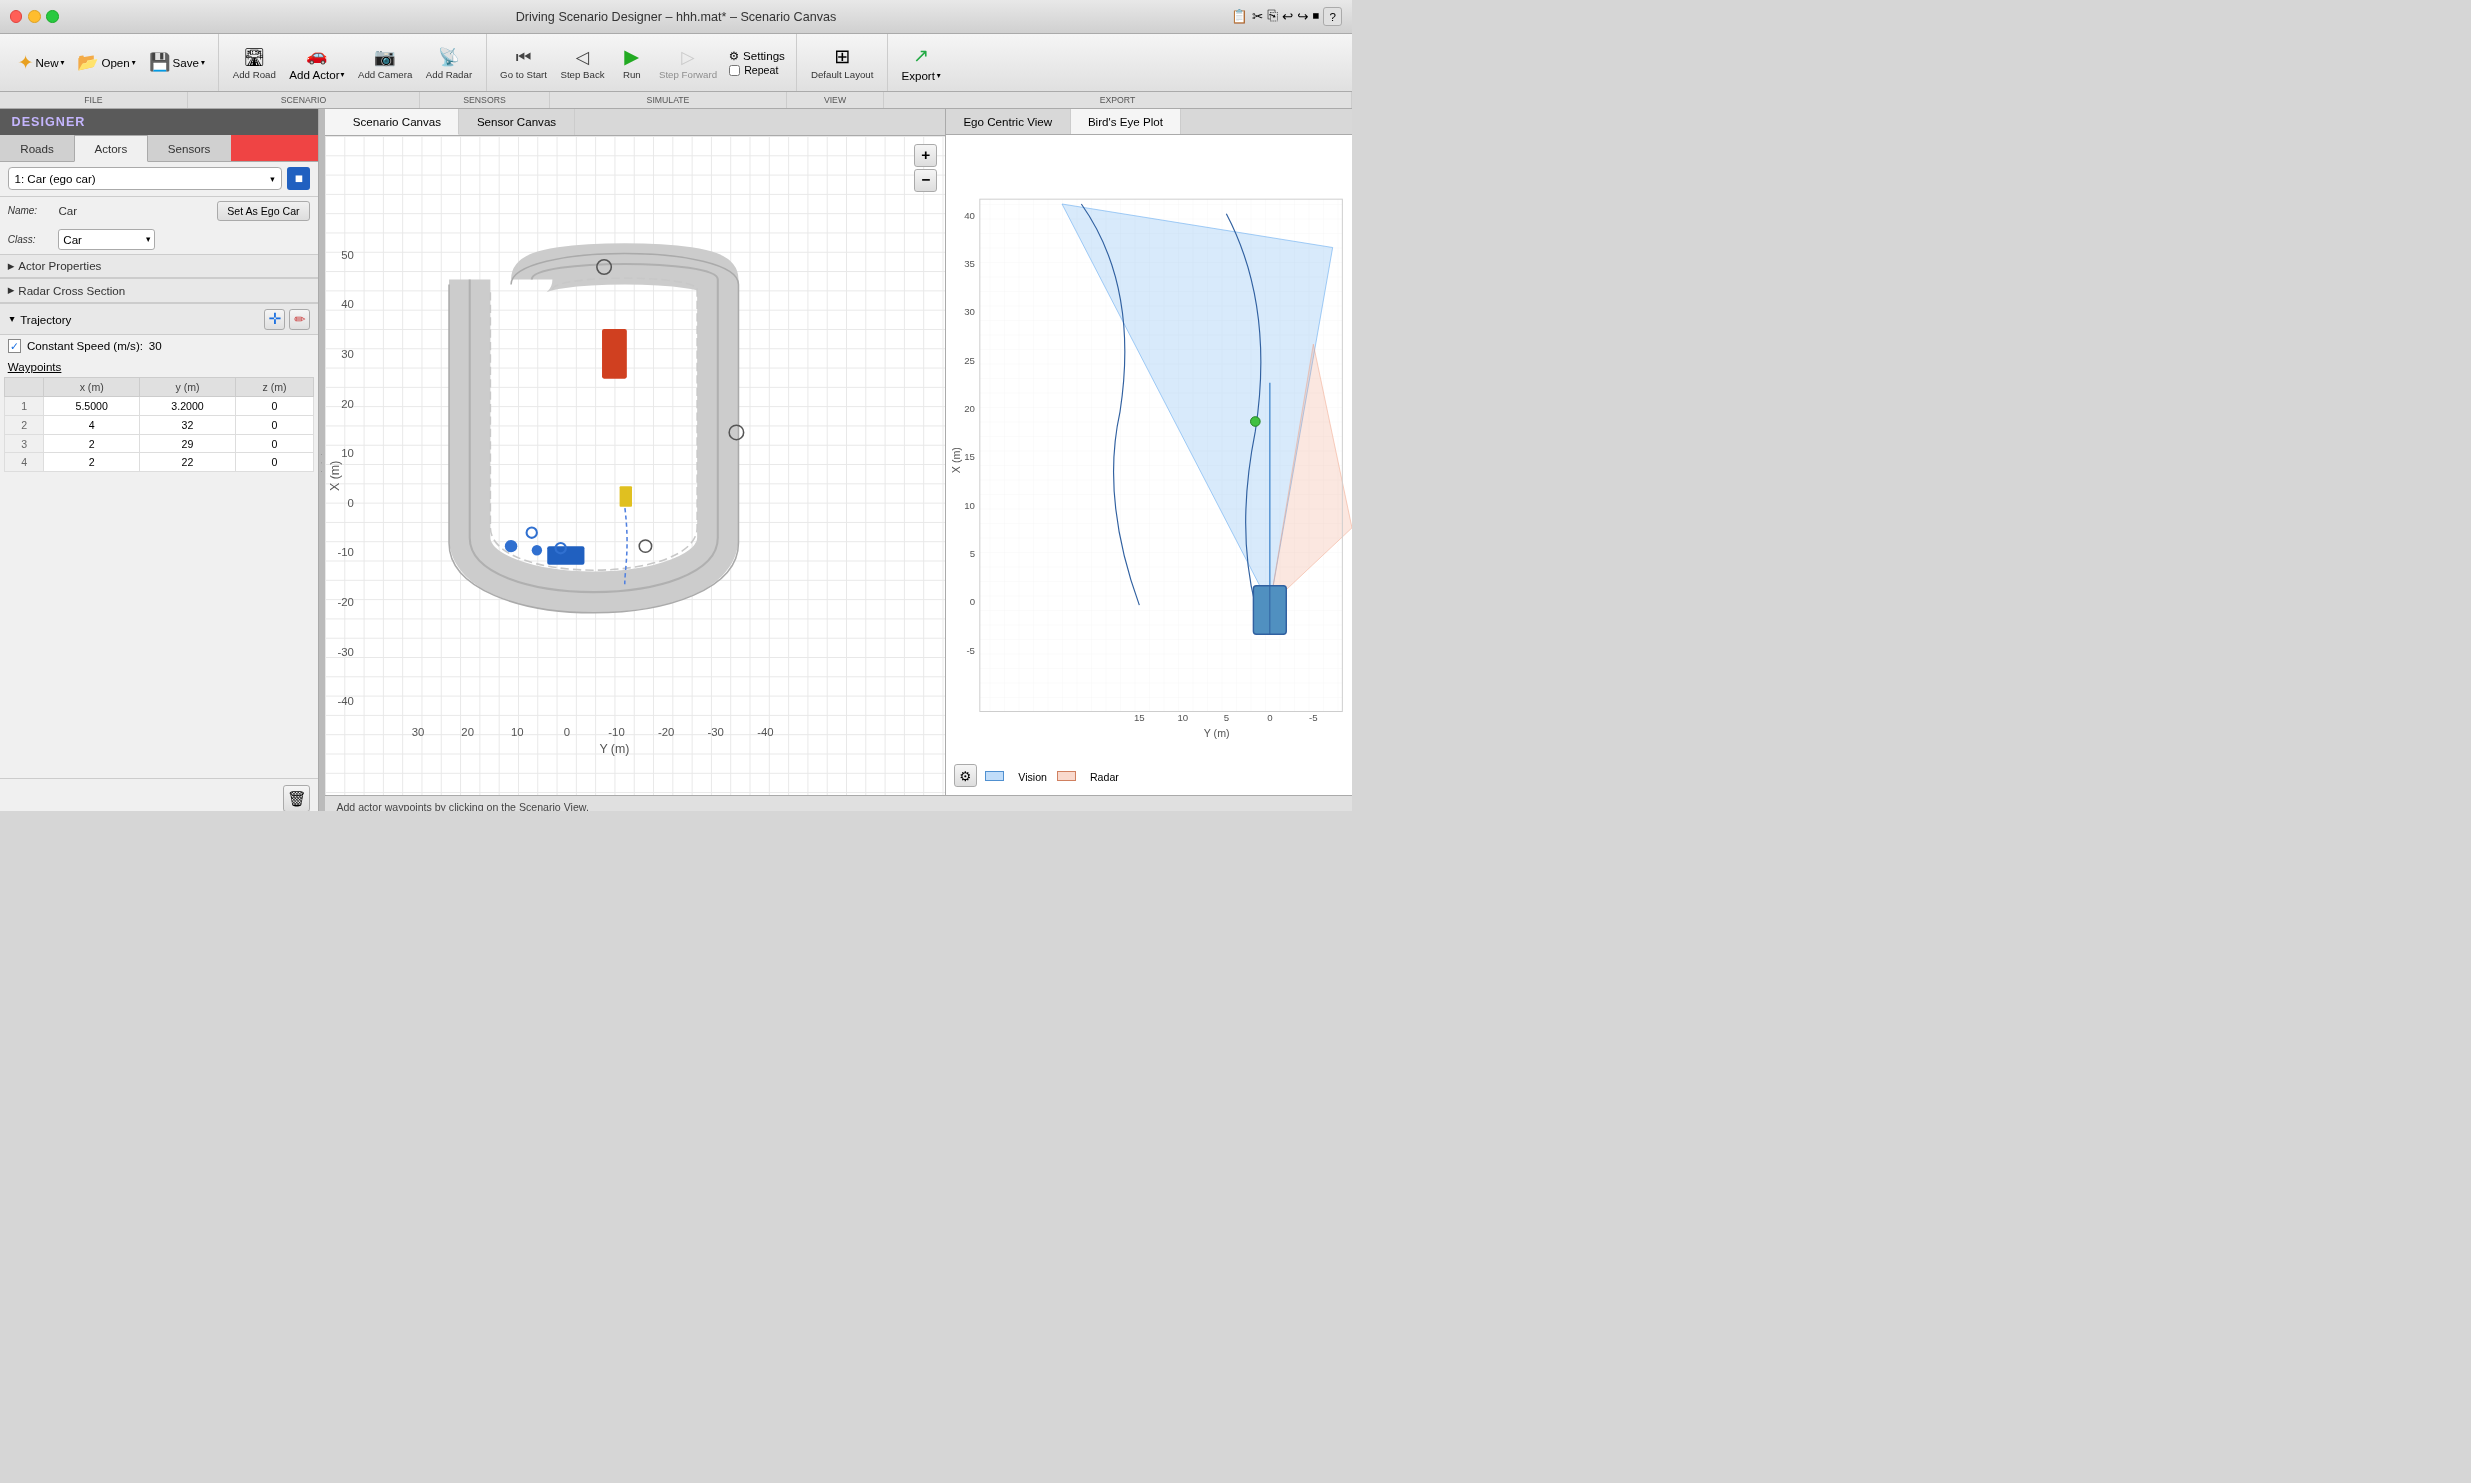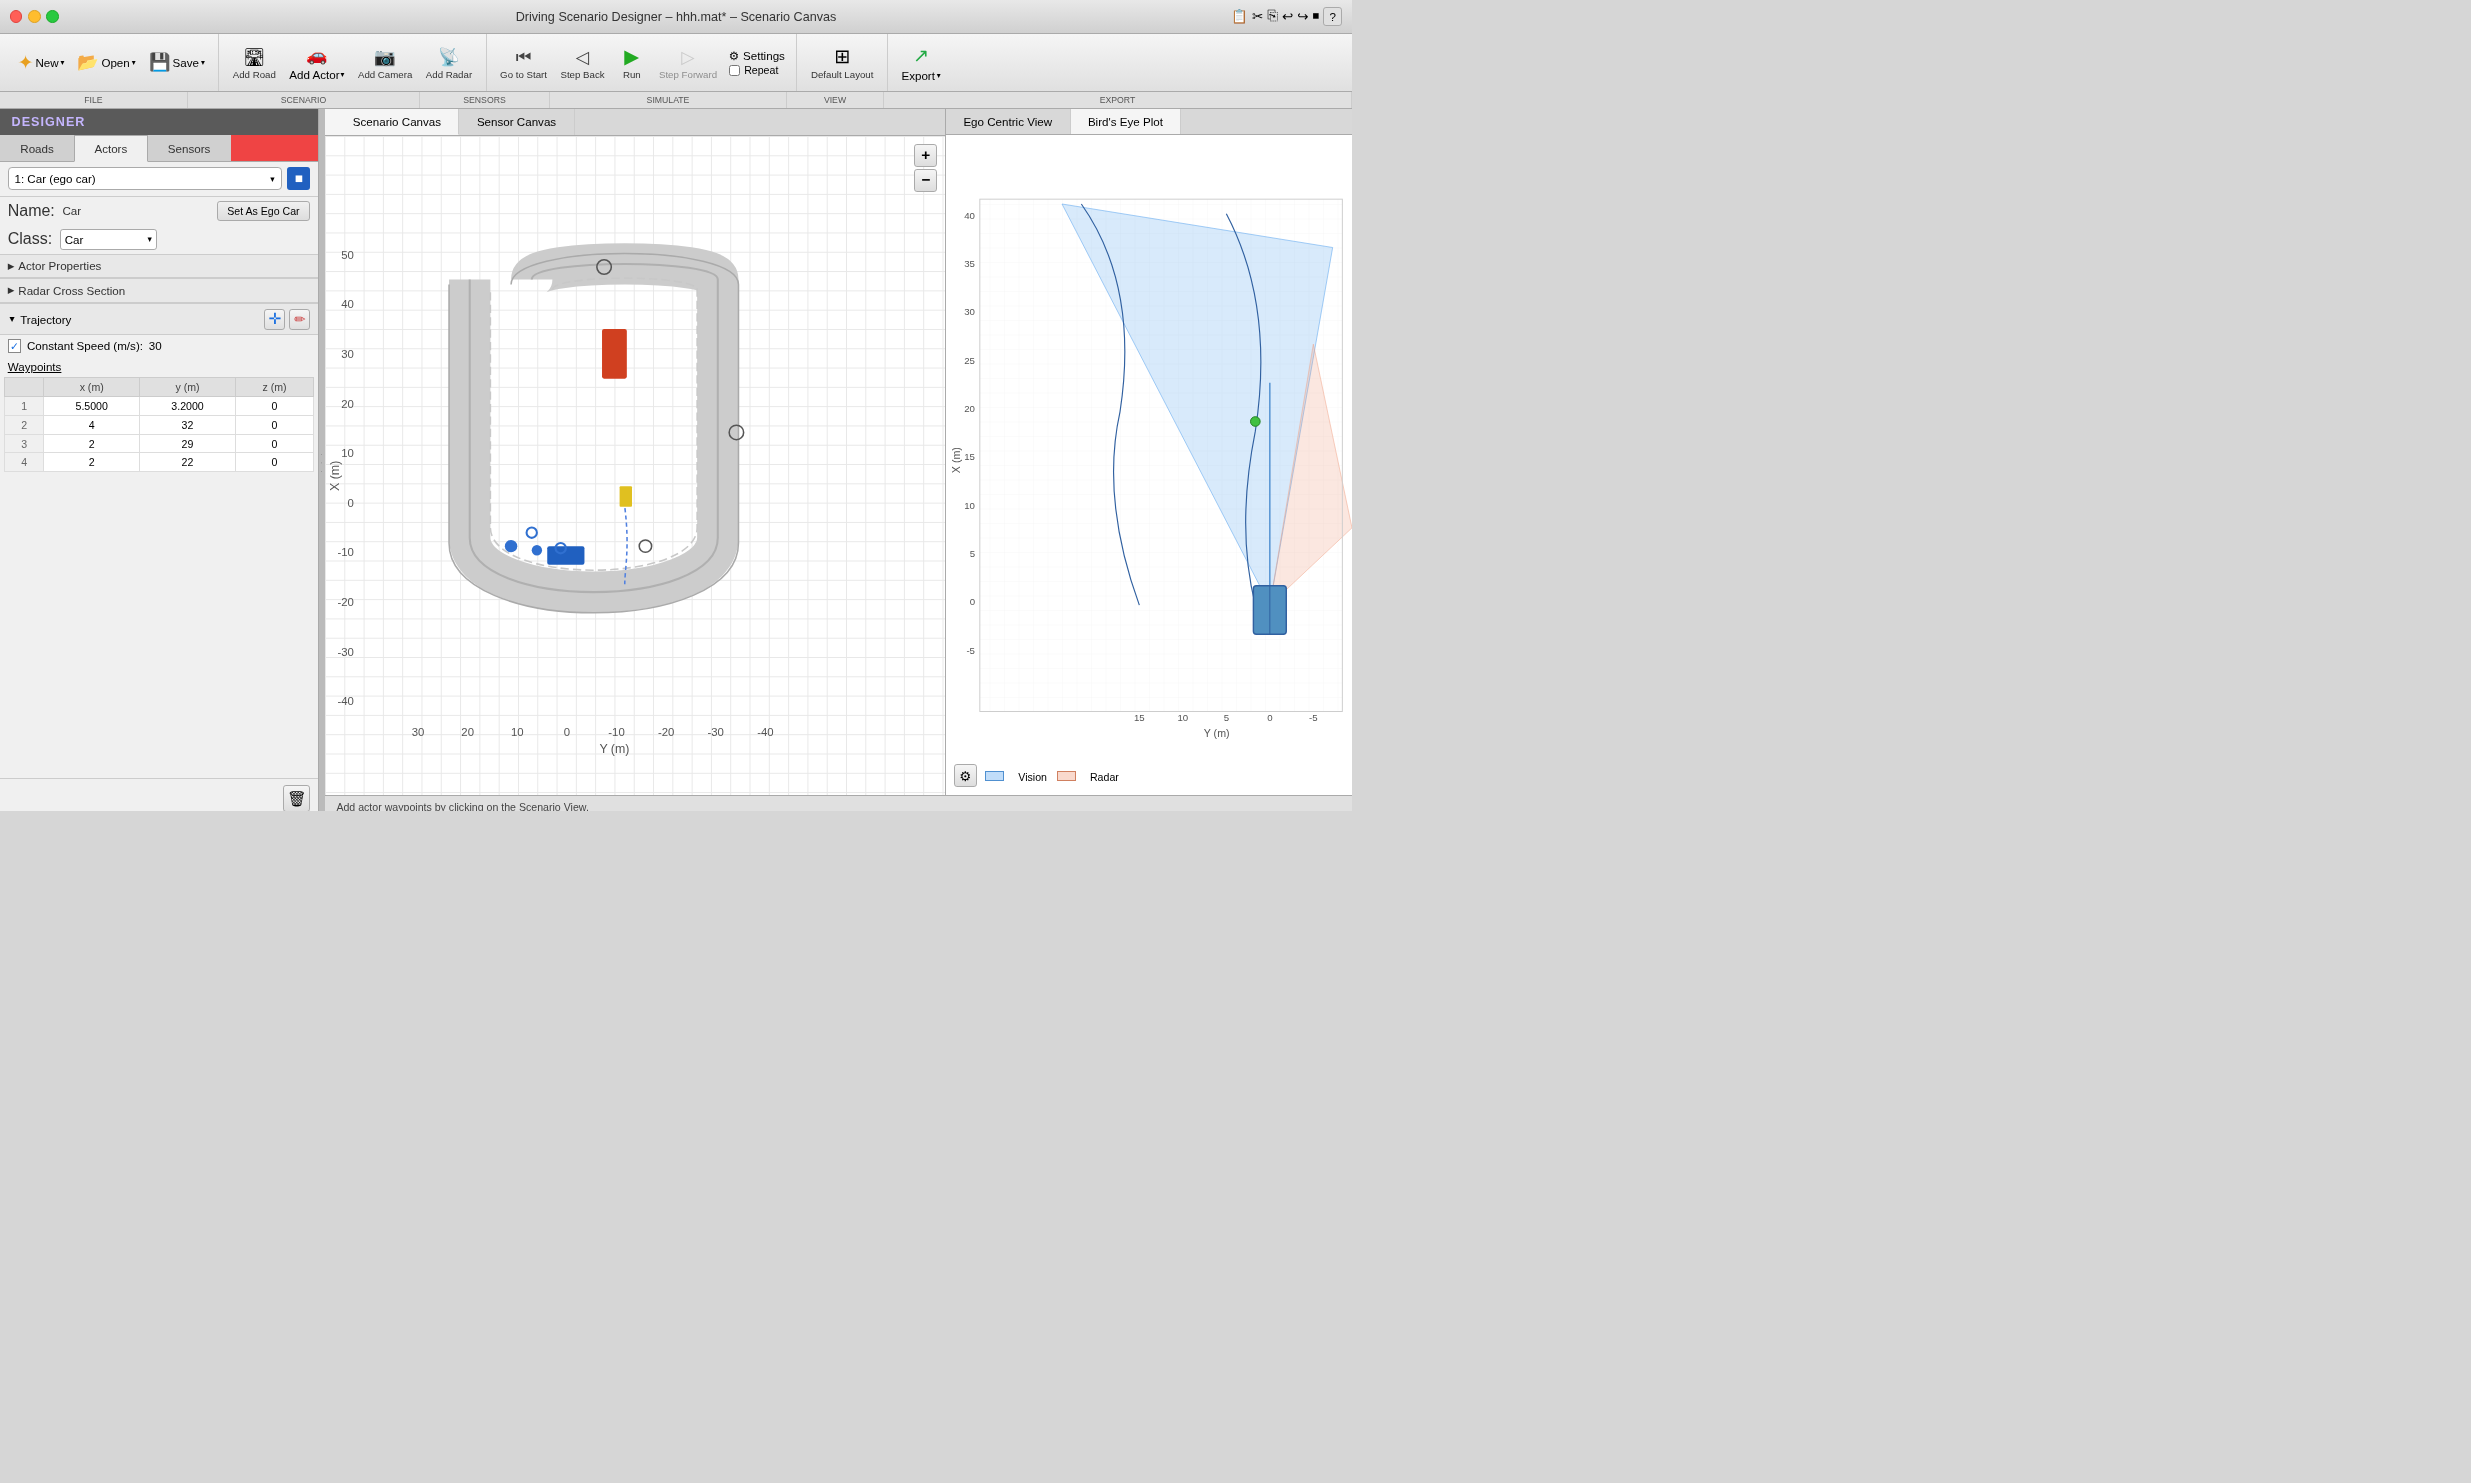--- a/index.html
+++ b/index.html
@@ -149,21 +149,21 @@
       cursor: pointer;
     }
 
     
     .form-row {
       display: flex;
       align-items: center;
       padding: 3.9px 7.7px;
       gap: 7.7px;
     }
-    .form-label { font-size: 16px; color: #333; min-width: 43px; }
+    .form-label { font-size: 10px; color: #333; min-width: 43px; font-style: italic; }
     .form-value { font-size: 11.6px; color: #333; }
     .ego-btn {
       background: linear-gradient(to bottom, #f0f0f0, #ddd);
       border: 1px solid #aaa;
       border-radius: 2.9px;
       padding: 2.9px 9.7px;
       font-size: 10.6px;
       cursor: pointer;
       margin-left: auto;
     }

